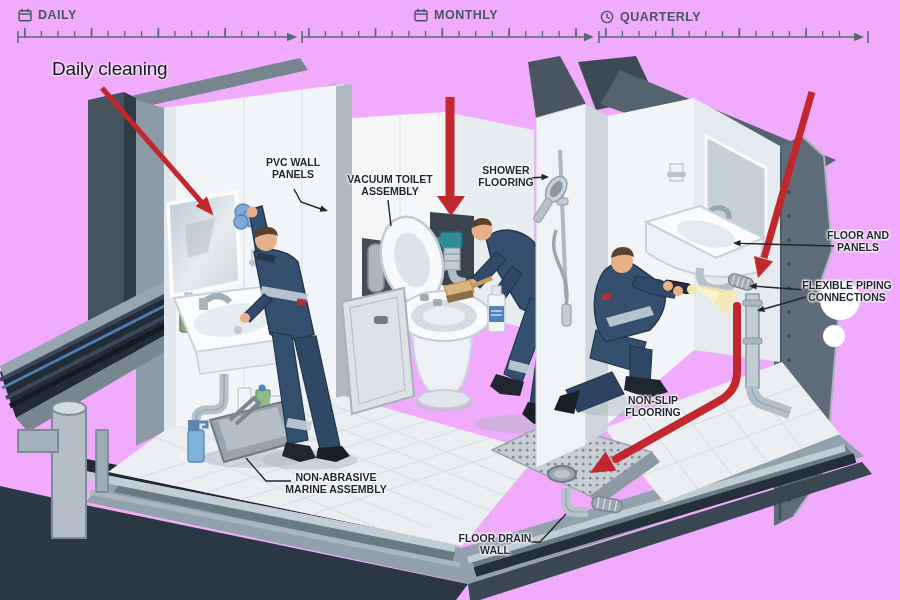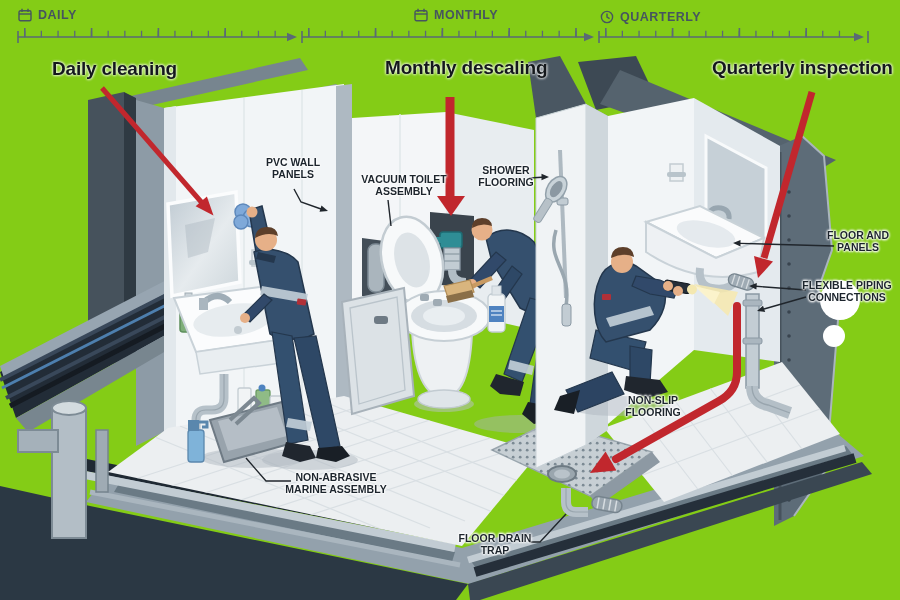--- a/index.html
+++ b/index.html
@@ -1,22 +1,22 @@
 <!DOCTYPE html>
 <html><head>
 <meta charset="utf-8">
 <style>
   html,body{margin:0;padding:0;background:#ffffff;}
-  .canvas{position:relative;width:900px;height:600px;background:#84cc16;overflow:hidden;
+  .canvas{position:relative;width:900px;height:600px;background:#f0abfc;overflow:hidden;
           font-family:"Liberation Sans",sans-serif;}
   .scene{position:absolute;left:0;top:0;}
   .tl-label{position:absolute;display:flex;align-items:center;gap:6px;
             font-weight:bold;font-size:12.5px;color:#46555f;letter-spacing:.5px;}
   .tl-label svg{display:block;}
-  .headline{position:absolute;font-weight:bold;font-size:19px;color:#14181c;
+  .headline{position:absolute;font-weight:normal;font-size:19px;color:#14181c;
             letter-spacing:-.2px;white-space:nowrap;
             text-shadow:0 0 3px #fff,0 0 3px #fff;}
   .callout{position:absolute;font-weight:bold;font-size:10.5px;line-height:1.15;
            color:#1c242c;text-align:center;transform:translateX(-50%);white-space:nowrap;
            text-shadow:0 0 3px #fff,0 0 3px #fff,0 1px 2px #fff,0 -1px 2px #fff;}
   .callout span{display:block;}
 </style>
 </head>
 <body>
 
@@ -430,28 +430,26 @@
 </div>
 <div class="tl-label" style="left:600px;top:10px">
   <svg width="14" height="14" viewBox="0 0 14 14" fill="none" stroke="#46555f" stroke-width="1.4">
     <circle cx="7" cy="7" r="5.6"></circle>
         <path d="M7,3.6 V7 L9.6,8.6"></path>
   </svg>
   <span>QUARTERLY</span>
 </div>
 
 <div class="headline" style="left:52px;top:58px">Daily cleaning</div>
-<div class="headline" style="left:385px;top:57px">Monthly descaling</div>
-<div class="headline" style="left:712px;top:57px">Quarterly inspection</div>
 
 <div class="callout" style="left:293px;top:156px">
   <span>PVC WALL</span>
   <span>PANELS</span>
 </div>
-<div class="callout" style="left:404px;top:173px">
+<div class="callout" style="left:390px;top:173px">
   <span>VACUUM TOILET</span>
   <span>ASSEMBLY</span>
 </div>
 <div class="callout" style="left:506px;top:164px">
   <span>SHOWER</span>
   <span>FLOORING</span>
 </div>
 <div class="callout" style="left:858px;top:229px">
   <span>FLOOR AND</span>
   <span>PANELS</span>
@@ -463,16 +461,16 @@
 <div class="callout" style="left:653px;top:394px">
   <span>NON-SLIP</span>
   <span>FLOORING</span>
 </div>
 <div class="callout" style="left:336px;top:471px">
   <span>NON-ABRASIVE</span>
   <span>MARINE ASSEMBLY</span>
 </div>
 <div class="callout" style="left:495px;top:532px">
   <span>FLOOR DRAIN</span>
-  <span>TRAP</span>
+  <span>WALL</span>
 </div>
 
 </div>
 
 </body></html>

